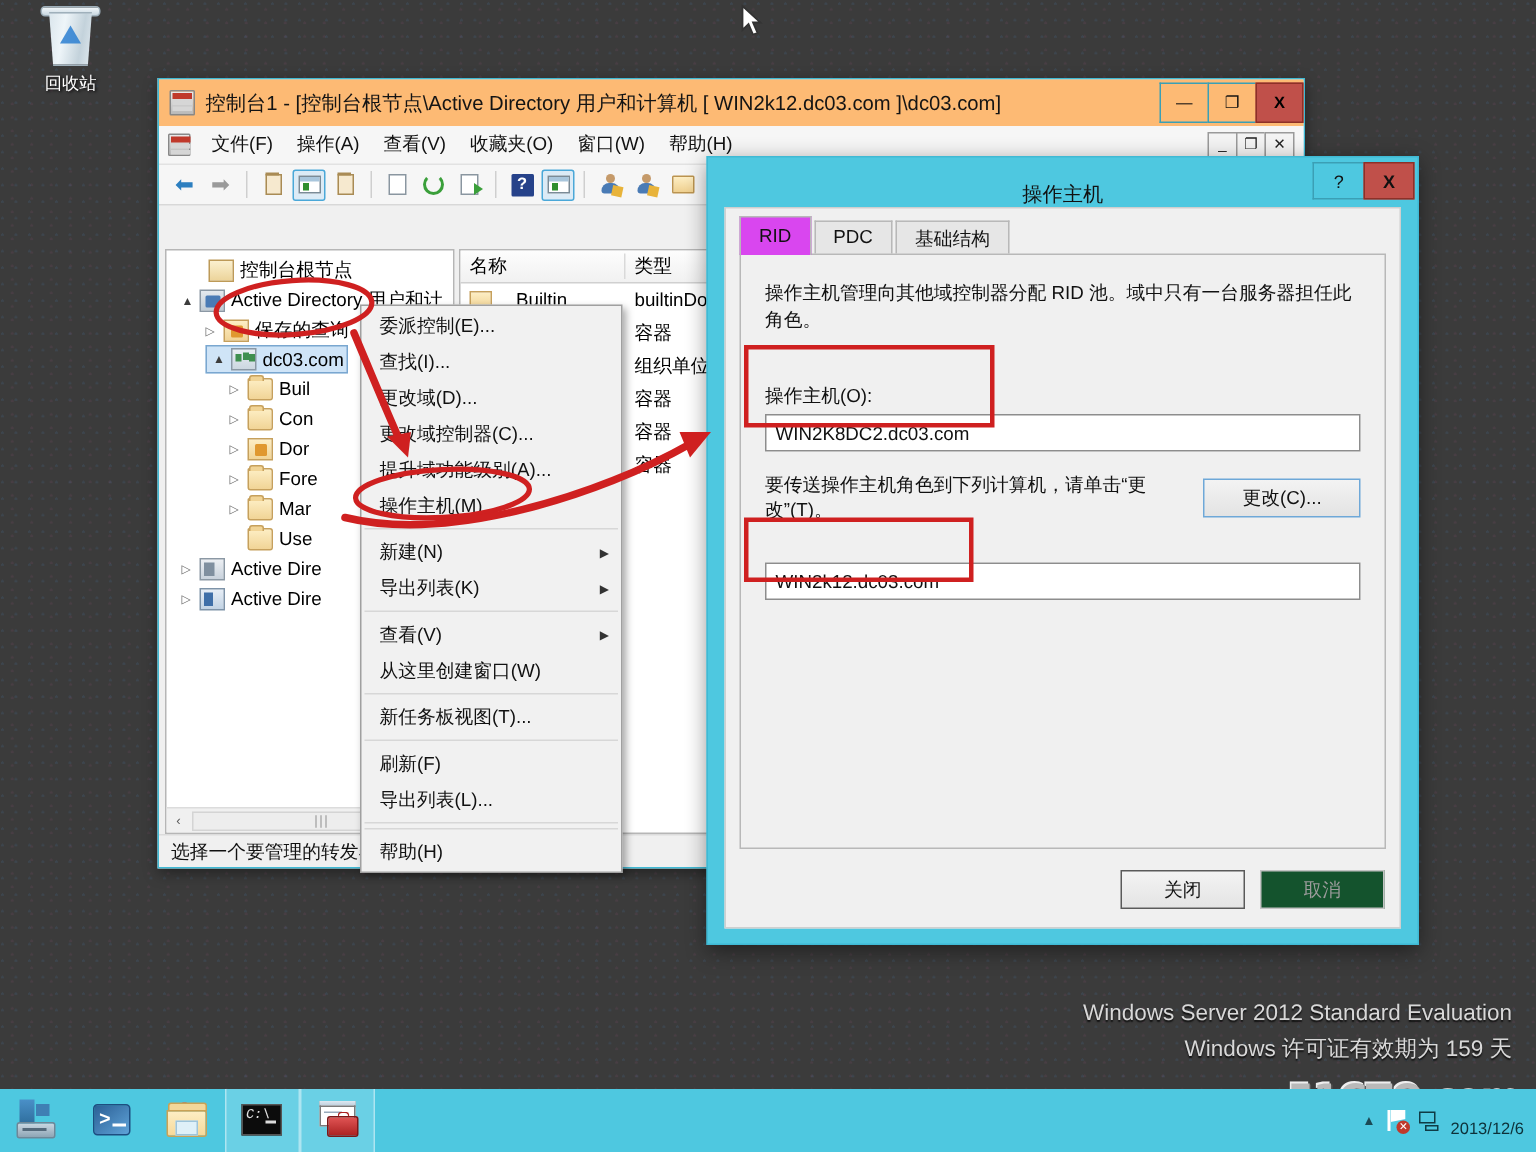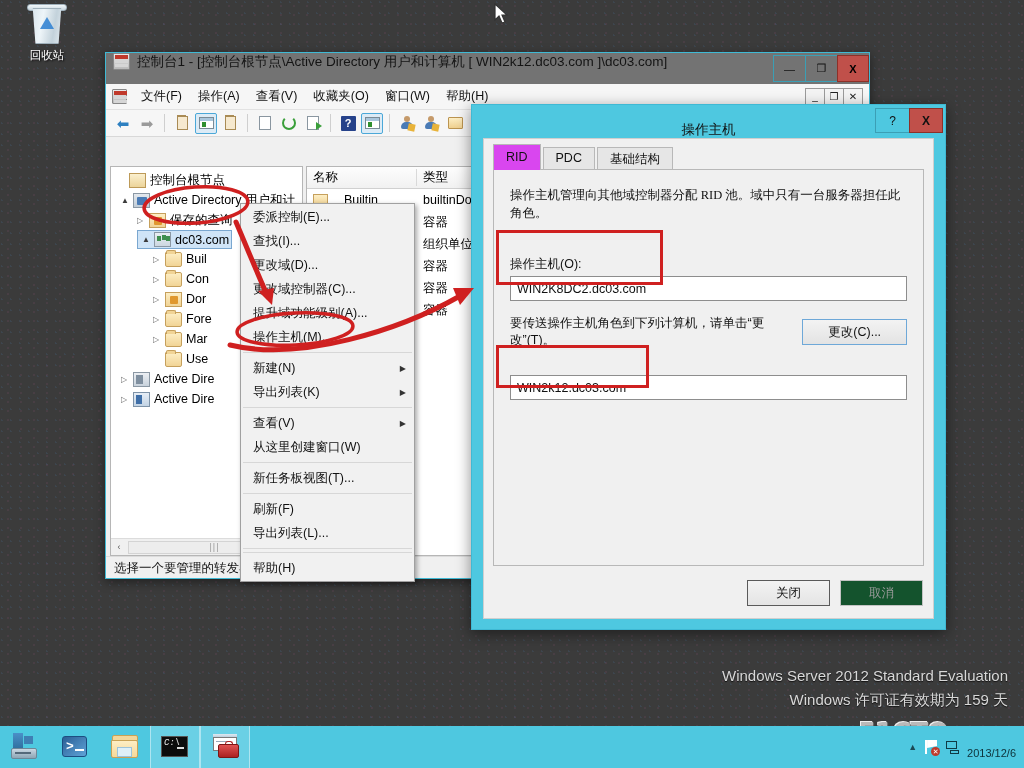--- a/index.html
+++ b/index.html
@@ -95,21 +95,21 @@
   .tray-flag .cloth{position:absolute;left:4px;top:1px;width:10px;height:8px;background:#fff;clip-path:polygon(0 0,100% 0,100% 75%,0 100%);}
   .tray-flag .x{position:absolute;right:-1px;bottom:-1px;width:9px;height:9px;border-radius:50%;background:#c0392b;color:#fff;font-size:7px;line-height:9px;text-align:center;font-weight:bold;}
   .tray-net{ position:relative; width:16px; height:16px; }
   .tray-net .m{position:absolute;left:1px;top:2px;width:11px;height:8px;border:1.5px solid #0f3b45;}
   .tray-net .s{position:absolute;left:5px;top:11px;width:9px;height:4px;border:1.5px solid #0f3b45;}
   #clock{ font-size:11px; color:#0d3139; line-height:13px; text-align:right; }
 
   
   #mmc { position:absolute; left:105px; top:52px; width:765px; height:527px;
     background:#f0f0f0; border:1px solid #3fb9d4; box-shadow:0 3px 10px rgba(0,0,0,.45); }
-  #mmc-title { height:31px; background:#737373; display:flex; align-items:flex-start; padding-left:7px; }
+  #mmc-title { height:31px; background:#fdba74; display:flex; align-items:center; padding-left:7px; }
   .mmc-ico { width:17px;height:17px;position:relative;margin-right:7px; }
   .mmc-ico .bg{position:absolute;inset:0;background:linear-gradient(180deg,#e9e9e9,#b9b9b9);border:1px solid #888;border-radius:1px;}
   .mmc-ico .r1{position:absolute;left:2px;top:2px;width:13px;height:4px;background:#c0392b;}
   .mmc-ico .r2{position:absolute;left:2px;top:7px;width:13px;height:3px;background:#d6d6d6;}
   .mmc-ico .r3{position:absolute;left:2px;top:11px;width:13px;height:3px;background:#d6d6d6;}
   #mmc-title-text { font-size:13.5px; color:#141414; white-space:nowrap; }
   .wbtns { margin-left:auto; display:flex; height:31px; }
   .wbtn { width:32px; height:27px; margin-top:2px; display:flex;align-items:center;justify-content:center;
     font-size:11px; color:#111; border:1px solid #3b9fb5; border-right:none; background:transparent;}
   .wbtn:last-child{ border-right:1px solid #8d3028; }
@@ -209,21 +209,21 @@
     border:1px solid #3b9fb5; border-right:none; font-size:12px; color:#111; }
   .dwbtn.close{ background:#c0504a; border-color:#8d3028; border-right:1px solid #8d3028; font-weight:bold;}
   #dlg-body { position:absolute; left:11px; top:33px; right:11px; bottom:10px; background:#f0f0f0;
     border:1px solid #cfcfcf; }
   #tabs { display:flex; padding:8px 0 0 9px; height:30px; }
   .tab { height:23px; padding:3px 12px 0 12px; font-size:12.5px; background:#e6e6e6;
     border:1px solid #b8b8b8; border-bottom:none; margin-right:2px; color:#111;}
   .tab.active { background:#d946ef; height:26px; margin-top:-3px; padding-top:5px; position:relative; z-index:2;}
   #tabpanel { position:absolute; left:9px; right:9px; top:30px; bottom:52px; background:#f0f0f0;
     border:1px solid #b8b8b8; }
-  .desc { padding:16px 16px 0 16px; font-size:12.5px; line-height:18px; color:#111;font-family:Liberation Serif, serif; }
+  .desc { padding:16px 16px 0 16px; font-size:12.5px; line-height:18px; color:#111; }
   .fld-label { margin:34px 0 3px 16px; font-size:12.5px; color:#111;}
   .txtbox { margin:0 16px; height:25px; background:#fff; border:1px solid #8d8d8d;
     display:flex; align-items:center; padding:0 6px; font-size:12.5px; color:#111;}
   .rowline { display:flex; align-items:center; margin:14px 16px 0 16px; }
   .rowline .t { font-size:12.5px; color:#111; }
   .btn { margin-left:auto; width:107px; height:26px; background:linear-gradient(180deg,#f3f3f3,#e3e3e3);
     border:1px solid #6ea8d8; font-size:12.5px; color:#111; display:flex;align-items:center;justify-content:center;}
   #dlg-footer { position:absolute; right:10px; bottom:12px; display:flex; gap:10px; }
   .fbtn { width:83px;height:26px; background:linear-gradient(180deg,#f3f3f3,#e4e4e4);
     border:1px solid #707070; font-size:12.5px; display:flex;align-items:center;justify-content:center; color:#111;}
@@ -353,21 +353,21 @@
       </div>
     <div class="tbi">
         <span class="funnel"></span>
       </div>
   </div>
 
   <div id="mmc-body">
 
     <div id="tree-pane">
       <div style="padding-top:3px">
-        <div class="tnode" style="padding-left:6px">
+        <div class="tnode" style="padding-left:16px">
           <span class="exp-tri"></span>
           <span class="tico console"></span>
           <span>控制台根节点</span>
         </div>
         <div class="tnode" style="padding-left:10px">
           <span class="exp-tri open">▲</span>
           <span class="tico adduc"></span>
           <span>Active Directory 用户和计</span>
         </div>
         <div class="tnode" style="padding-left:26px">

